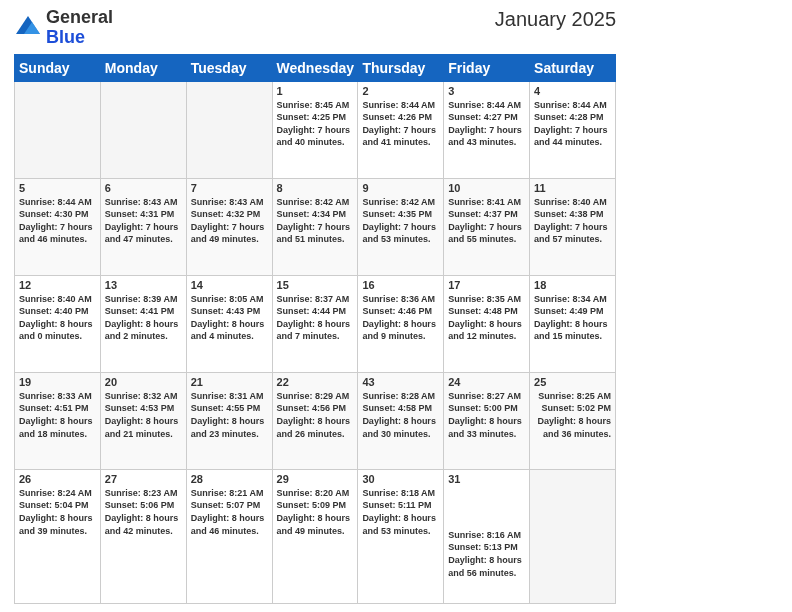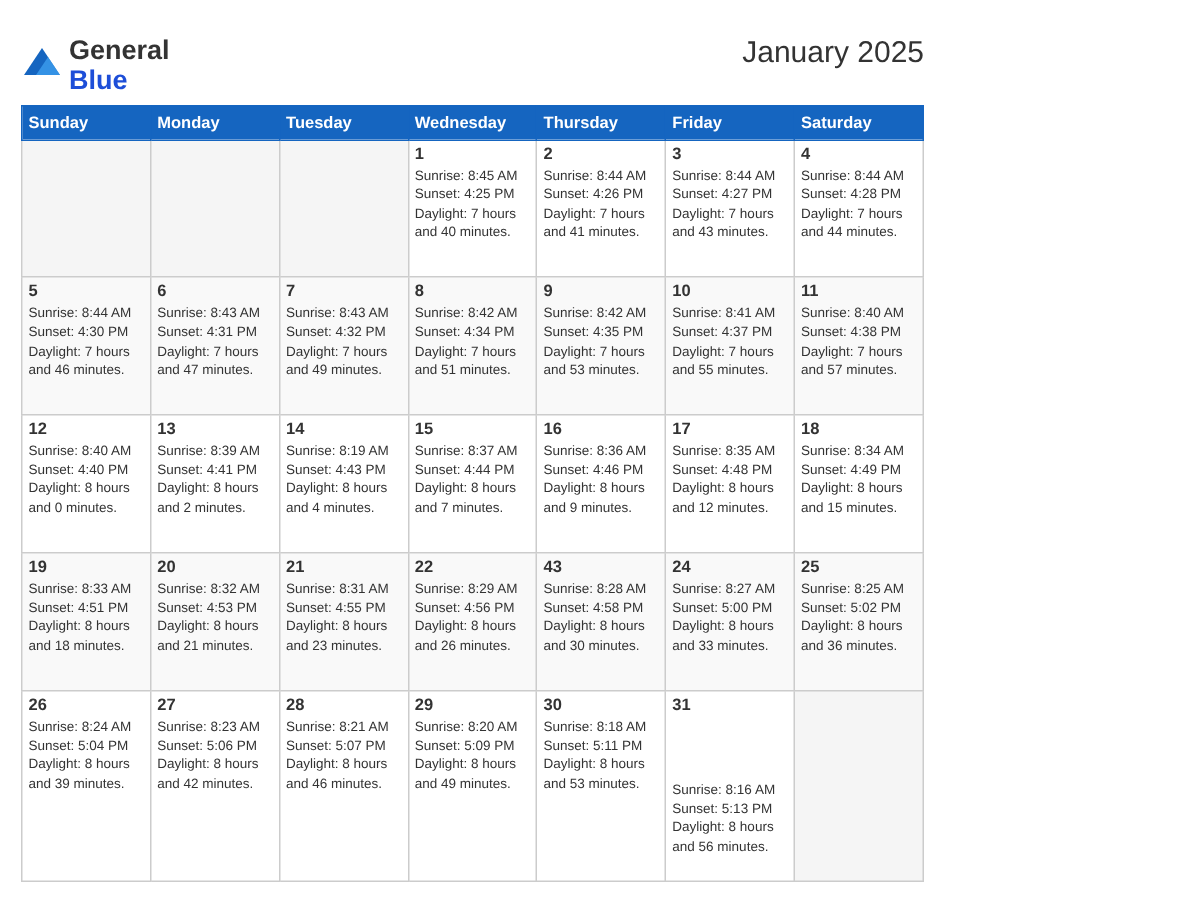--- a/index.html
+++ b/index.html
@@ -6,21 +6,21 @@
     body {
       font-family: Arial, sans-serif;
       background: #fff;
       width: 792px;
       height: 612px;
       overflow: hidden;
     }
     .page {
       width: 630px;
       height: 612px;
-      padding: 24px 14px;
+      padding: 8px 14px;
       display: flex;
       flex-direction: column;
     }
     .header {
       display: flex;
       justify-content: space-between;
       align-items: flex-start;
       margin-bottom: 6px;
     }
     .logo {
@@ -54,21 +54,21 @@
     .calendar {
       flex: 1;
       border: 1px solid #ccc;
       border-collapse: collapse;
       width: 100%;
       table-layout: fixed;
     }
     .calendar th {
       background-color: #1565c0;
       color: #fff;
-      font-size: 11px;
+      font-size: 14px;
       font-weight: bold;
       padding: 5px 4px;
       text-align: left;
       border: 1px solid #1565c0;
     }
     .calendar td {
       border: 1px solid #ccc;
       vertical-align: top;
       padding: 3px 4px;
       font-size: 9.5px;
@@ -82,20 +82,21 @@
     .day-num {
       font-size: 11px;
       font-weight: bold;
       display: block;
       margin-bottom: 2px;
     }
     .day-info {
       font-size: 9px;
       color: #333;
       line-height: 1.4;
+      font-weight: bold;
     }
     .empty { background: #f5f5f5 !important; }
   </style>
 </head>
 <body>
 
 <div class="page">
   <div class="header">
     <div class="logo">
       <svg class="logo-icon" viewBox="0 0 28 28" xmlns="http://www.w3.org/2000/svg">
@@ -221,21 +222,21 @@
           </td>
           <td>
             <span class="day-num">13</span>
             <div class="day-info" style="white-space: pre-line;">Sunrise: 8:39 AM
 Sunset: 4:41 PM
 Daylight: 8 hours
 and 2 minutes.</div>
           </td>
           <td>
             <span class="day-num">14</span>
-            <div class="day-info" style="white-space: pre-line;">Sunrise: 8:19 AM
+            <div class="day-info" style="white-space: pre-line;">Sunrise: 8:05 AM
 Sunset: 4:43 PM
 Daylight: 8 hours
 and 4 minutes.</div>
           </td>
           <td>
             <span class="day-num">15</span>
             <div class="day-info" style="white-space: pre-line;">Sunrise: 8:37 AM
 Sunset: 4:44 PM
 Daylight: 8 hours
 and 7 minutes.</div>
@@ -300,21 +301,21 @@
           </td>
           <td>
             <span class="day-num">24</span>
             <div class="day-info" style="white-space: pre-line;">Sunrise: 8:27 AM
 Sunset: 5:00 PM
 Daylight: 8 hours
 and 33 minutes.</div>
           </td>
           <td>
             <span class="day-num">25</span>
-            <div class="day-info" style="white-space: pre-line;">Sunrise: 8:25 AM
+            <div class="day-info" style="white-space: pre-line; text-align: right;">Sunrise: 8:25 AM
 Sunset: 5:02 PM
 Daylight: 8 hours
 and 36 minutes.</div>
           </td>
         </tr>
         <tr>
           <td>
             <span class="day-num">26</span>
             <div class="day-info" style="white-space: pre-line;">Sunrise: 8:24 AM
 Sunset: 5:04 PM

